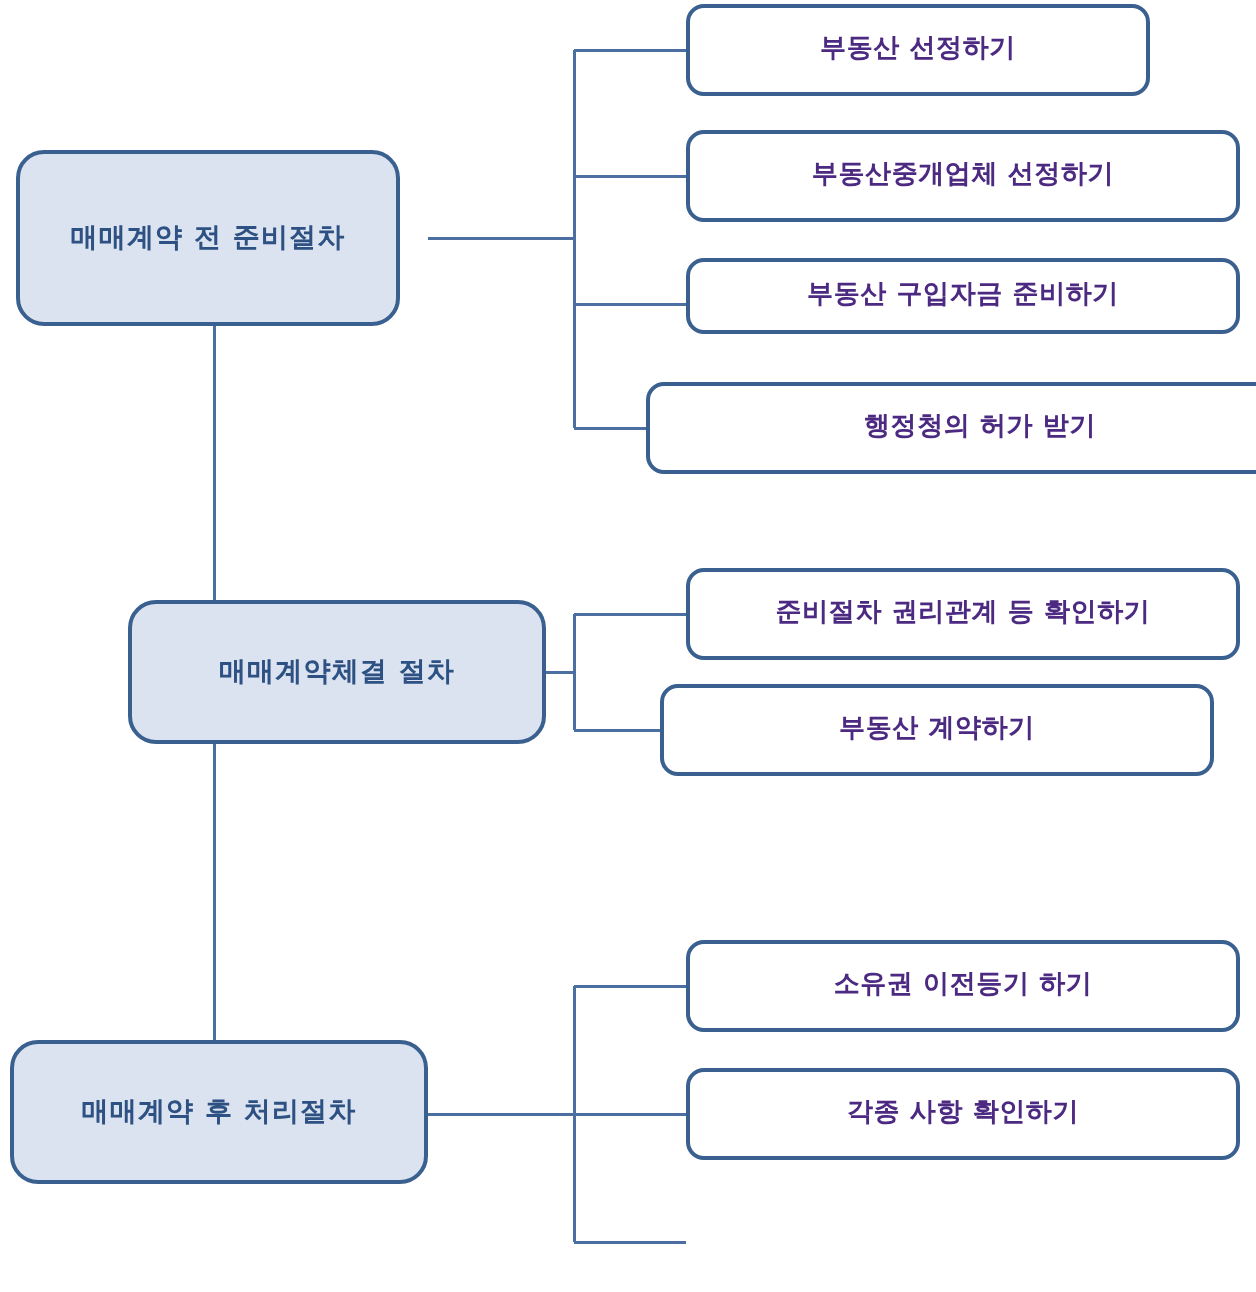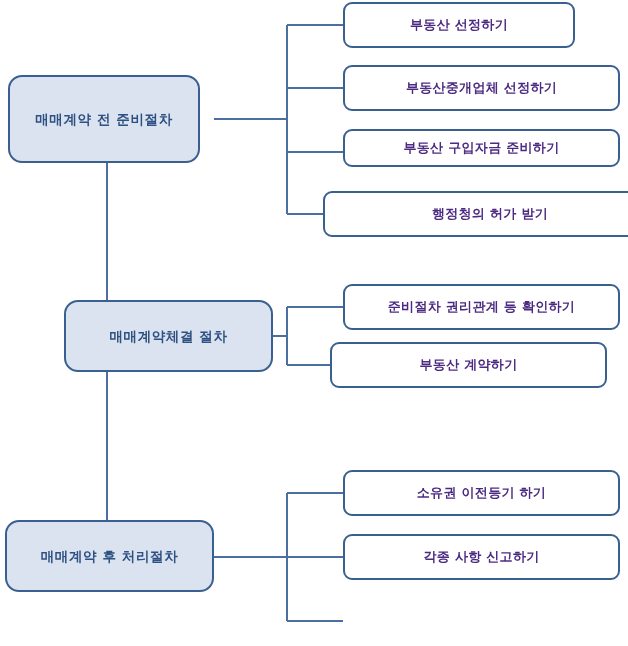--- a/index.html
+++ b/index.html
@@ -121,16 +121,16 @@
   </div>
 
   <div class="node group-node" style="left:5px; top:520px; width:209px; height:72px;">
     <span class="node-label">매매계약 후 처리절차</span>
   </div>
 
   <div class="node leaf-node" style="left:343px; top:470px; width:277px; height:46px;">
     <span class="node-label">소유권 이전등기 하기</span>
   </div>
   <div class="node leaf-node" style="left:343px; top:534px; width:277px; height:46px;">
-    <span class="node-label">각종 사항 신고하기</span>
+    <span class="node-label">각종 사항 확인하기</span>
   </div>
 
 </div>
 
 </body></html>

